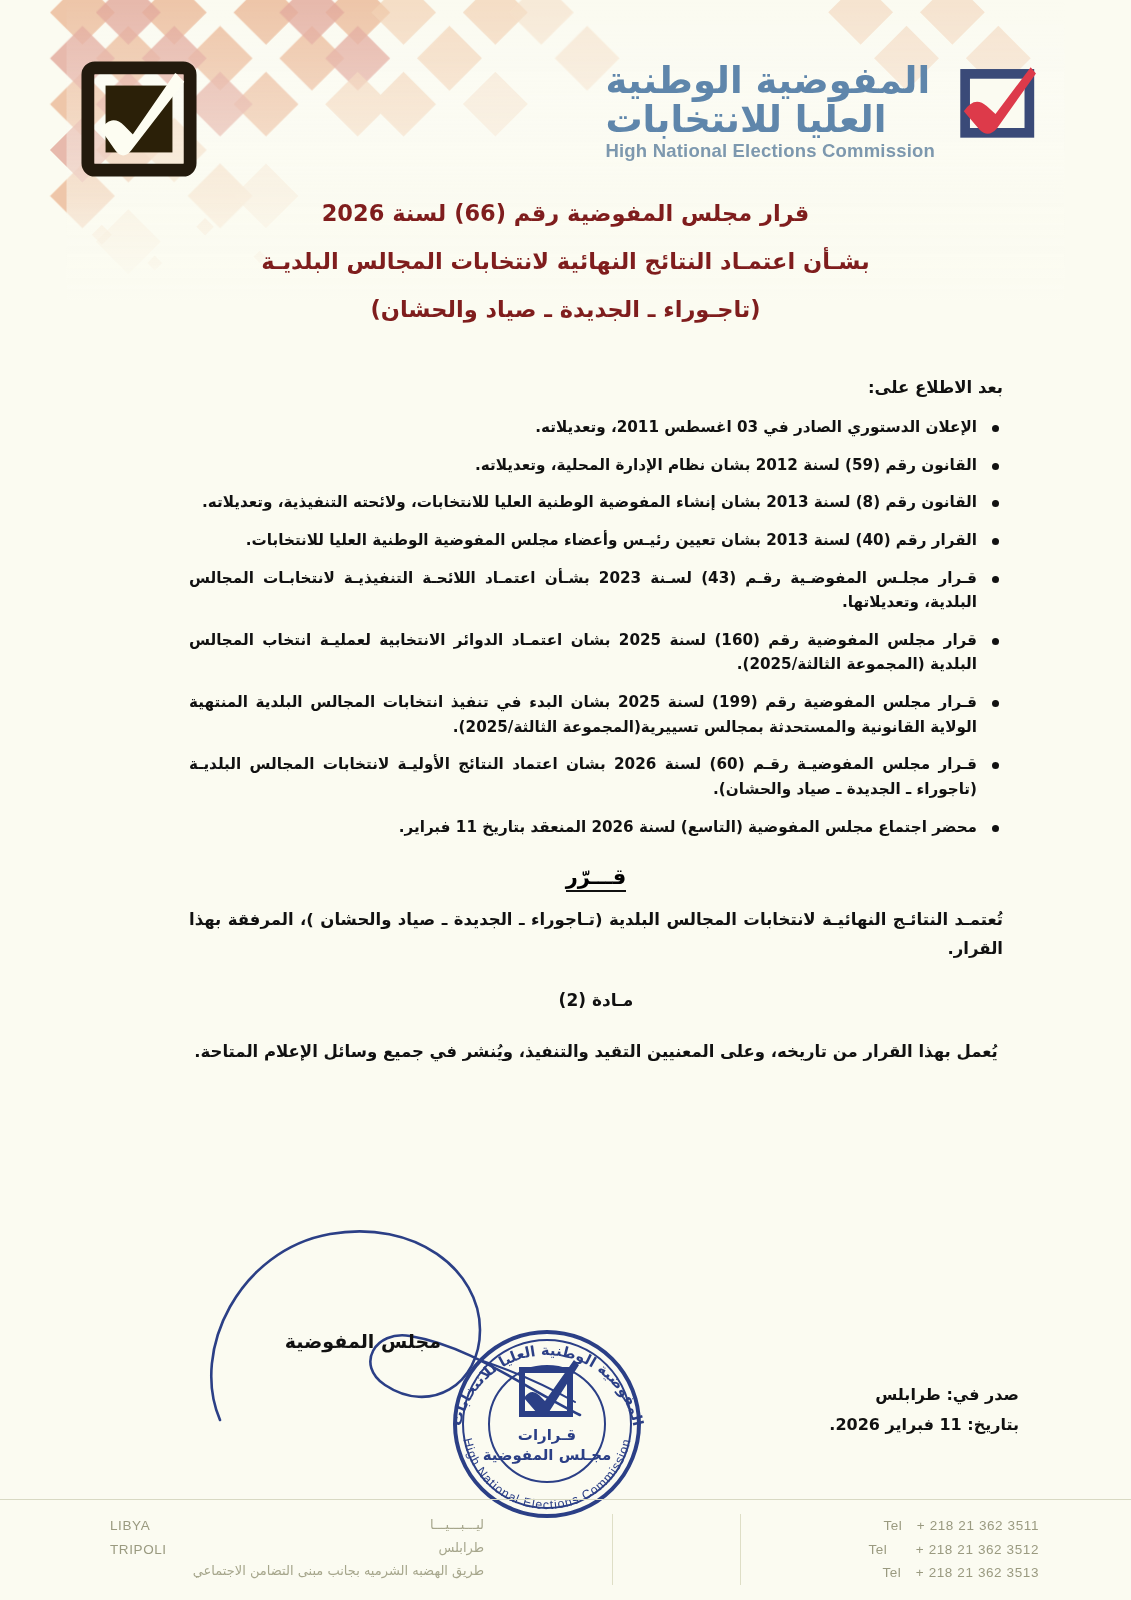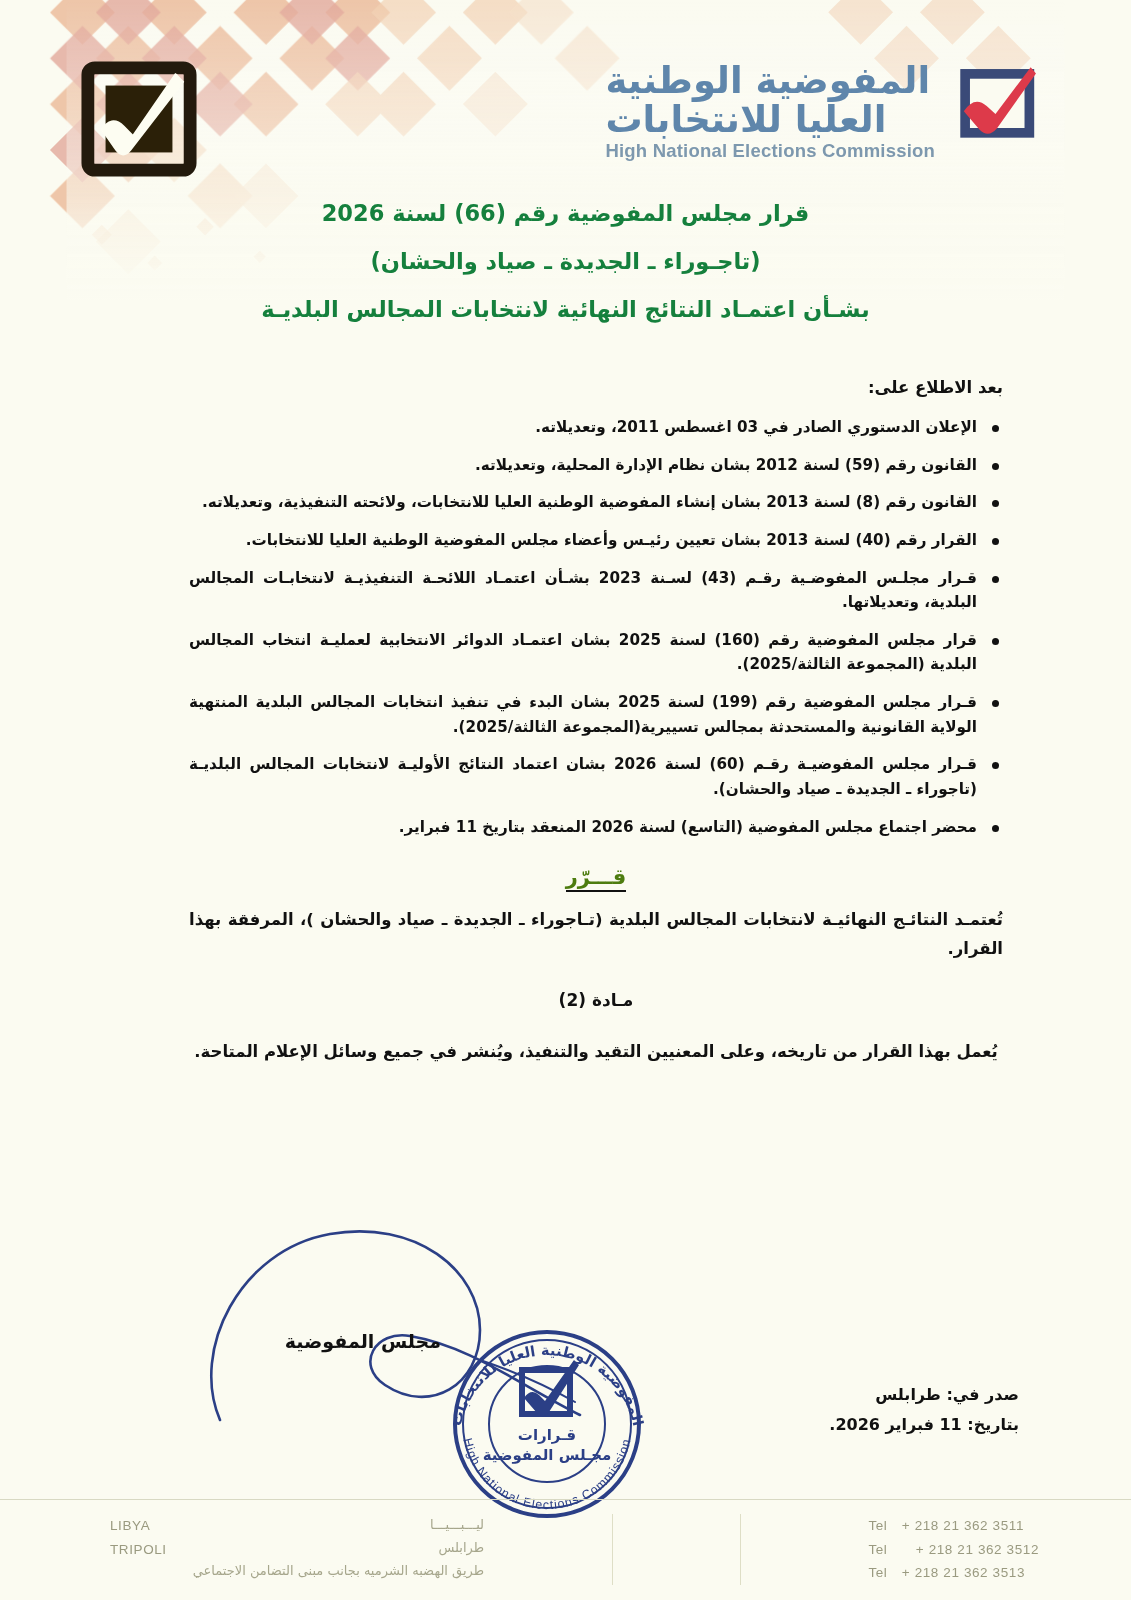--- a/index.html
+++ b/index.html
@@ -34,21 +34,21 @@
   .hnec-ar2{font-size:37px;margin-top:2px;}
   .hnec-en{
     color:#7d98ae;font-size:18.5px;font-weight:bold;margin-top:4px;
     letter-spacing:.2px;font-family:"Liberation Sans",sans-serif;
   }
   .checkmark-box{width:88px;height:88px;position:relative;}
 
   
   .titles{position:absolute;top:200px;left:0;width:1131px;text-align:center;}
   .title-line{
-    font-size:22.5px;font-weight:bold;color:#15803d;
+    font-size:22.5px;font-weight:bold;color:#7f1d1d;
     font-family:"DejaVu Sans",sans-serif;
     margin:0 0 22px 0;letter-spacing:.2px;
   }
 
   
   .body-wrap{position:absolute;top:378px;right:0;width:1070px;}
   .preamble{
     text-align:right;padding-right:128px;
     font-size:16.5px;font-weight:bold;color:#111;
     font-family:"DejaVu Sans",sans-serif;margin-bottom:18px;
@@ -65,21 +65,21 @@
   }
   ul.clauses li::before{
     content:"";position:absolute;right:4px;top:10px;
     width:7px;height:7px;background:#111;border-radius:50%;
   }
   ul.clauses li.justify{text-align:justify;text-align-last:right;}
 
   
   .decide{text-align:center;margin-top:26px;}
   .qarrara{
-    font-size:21px;font-weight:bold;color:#4d7c0f;letter-spacing:3px;
+    font-size:21px;font-weight:bold;color:#000000;letter-spacing:3px;
     font-family:"DejaVu Sans",sans-serif;
     display:inline-block;border-bottom:2px solid #111;padding-bottom:1px;
   }
   .article-head{
     text-align:center;font-size:17px;font-weight:bold;color:#111;
     font-family:"DejaVu Sans",sans-serif;margin-top:12px;
   }
   .article-body{
     padding:0 128px;text-align:justify;text-align-last:right;
     font-size:16.5px;font-weight:bold;color:#111;
@@ -112,21 +112,21 @@
   .footer-inner{
     display:flex;flex-direction:row-reverse;justify-content:space-between;
     padding:14px 92px 0 110px;direction:ltr;
   }
   .fcol{font-size:13.5px;color:#9a9a80;line-height:1.75;
         font-family:"Liberation Sans",sans-serif;letter-spacing:.6px;}
   .fcol.ar{direction:rtl;text-align:right;font-family:"DejaVu Sans",sans-serif;
            font-size:13px;color:#a6a68c;}
   .fcol.addr{display:flex;flex-direction:row;gap:26px;}
   .fsep{width:1px;background:#dedec6;align-self:stretch;}
-  .tel-row{white-space:nowrap;}
+  .tel-row{white-space:nowrap;text-align:right;}
 </style>
 </head>
 <body>
 
 <div class="page">
 
   <svg class="deco-layer" width="1131" height="340" viewBox="0 0 1131 340" aria-hidden="true">
     <defs>
       <linearGradient id="fade" x1="0" y1="0" x2="0" y2="1">
         <stop offset="0%" stop-color="#ffffff" stop-opacity="0"></stop>
@@ -220,22 +220,22 @@
       <div class="hnec-text">
         <div class="hnec-ar1">المفوضية الوطنية</div>
         <div class="hnec-ar2">العليا للانتخابات</div>
         <div class="hnec-en">High National Elections Commission</div>
       </div>
     </div>
   </div>
 
   <div class="titles">
     <p class="title-line">قرار مجلس المفوضية رقم (66) لسنة 2026</p>
+    <p class="title-line">بشـأن اعتمـاد النتائج النهائية لانتخابات المجالس البلديـة</p>
     <p class="title-line">(تاجـوراء ـ الجديدة ـ صياد والحشان)</p>
-    <p class="title-line">بشـأن اعتمـاد النتائج النهائية لانتخابات المجالس البلديـة</p>
   </div>
 
   <div class="body-wrap">
 
     <div class="preamble">بعد الاطلاع على:</div>
 
     <ul class="clauses">
       <li>الإعلان الدستوري الصادر في 03 اغسطس 2011، وتعديلاته.</li>
       <li>القانون رقم (59) لسنة 2012 بشان نظام الإدارة المحلية، وتعديلاته.</li>
       <li>القانون رقم (8) لسنة 2013 بشان إنشاء المفوضية الوطنية العليا للانتخابات، ولائحته التنفيذية، وتعديلاته.</li>

